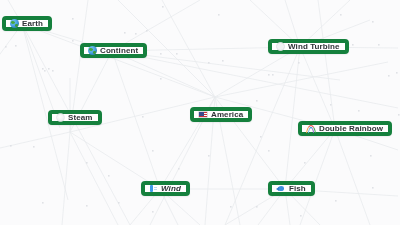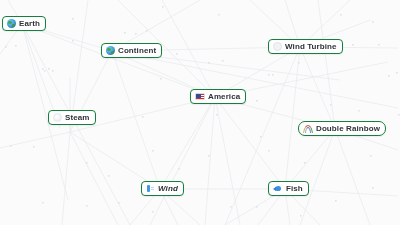--- a/index.html
+++ b/index.html
@@ -25,21 +25,21 @@
   }
   .node {
     position: absolute;
     display: inline-flex;
     align-items: center;
     gap: 3px;
     box-sizing: border-box;
     height: 15px;
     padding: 0 5px 0 4px;
     background: #ffffff;
-    border: 1px solid #15803d;
+    border: 4px solid #15803d;
     border-radius: 4px;
     box-shadow: 0 1px 1.5px rgba(16,24,40,0.06);
     white-space: nowrap;
     cursor: pointer;
     user-select: none;
   }
   .node-emoji {
     font-size: 8px;
     line-height: 1;
     display: inline-block;
@@ -296,37 +296,37 @@
       <rect x="142" y="116" width="1.6" height="1.6" fill="#e0e2e6"></rect>
       <rect x="260" y="136" width="1.6" height="1.6" fill="#e0e2e6"></rect>
       <rect x="398" y="114" width="1.6" height="1.6" fill="#e0e2e6"></rect>
       <rect x="372" y="187" width="1.6" height="1.6" fill="#e0e2e6"></rect>
     </svg>
   <div id="node-layer">
       <div class="node" style="left: 2px; top: 16px;">
         <span class="node-emoji glyph-earth"></span>
         <span class="node-label">Earth</span>
       </div>
-      <div class="node" style="left: 101px; top: 43px;">
+      <div class="node" style="left: 80px; top: 43px;">
         <span class="node-emoji glyph-earth"></span>
         <span class="node-label">Continent</span>
       </div>
       <div class="node" style="left: 268px; top: 39px;">
         <span class="node-emoji glyph-windturbine"></span>
         <span class="node-label">Wind Turbine</span>
       </div>
-      <div class="node" style="left: 190px; top: 89px;">
+      <div class="node" style="left: 190px; top: 107px;">
         <span class="node-emoji glyph-flag-us"></span>
         <span class="node-label">America</span>
       </div>
       <div class="node" style="left: 48px; top: 110px;">
         <span class="node-emoji glyph-steam"></span>
         <span class="node-label">Steam</span>
       </div>
-      <div class="node" style="left: 298px; top: 121px; border-radius: 7px;">
+      <div class="node" style="left: 298px; top: 121px;">
         <span class="node-emoji glyph-rainbow"></span>
         <span class="node-label">Double Rainbow</span>
       </div>
       <div class="node" style="left: 141px; top: 181px; font-style: italic;">
         <span class="node-emoji glyph-wind"></span>
         <span class="node-label">Wind</span>
       </div>
       <div class="node" style="left: 268px; top: 181px;">
         <span class="node-emoji glyph-fish"></span>
         <span class="node-label">Fish</span>

